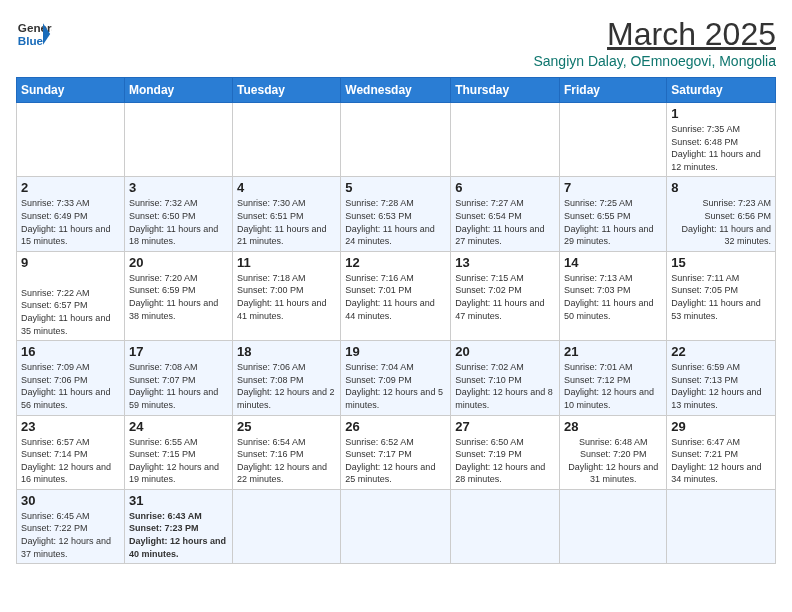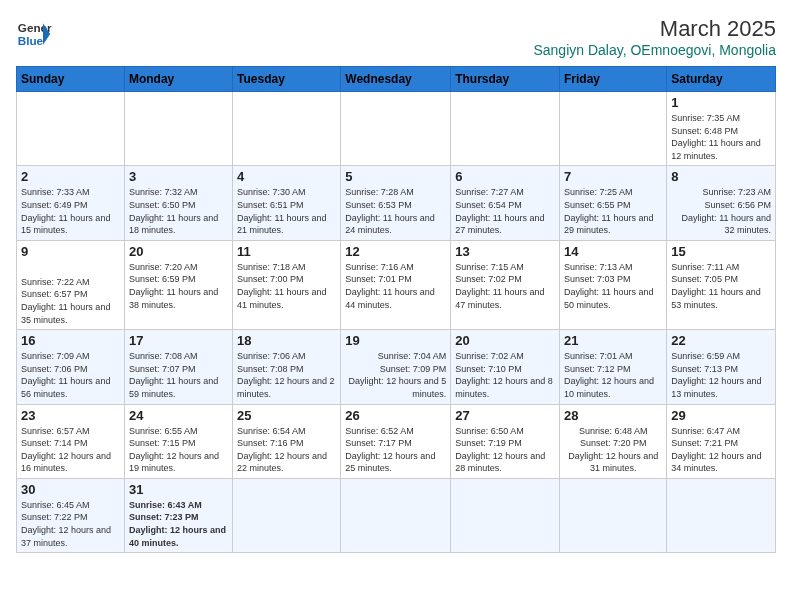--- a/index.html
+++ b/index.html
@@ -22,36 +22,37 @@
       gap: 4px;
     }
     .logo-icon {
       width: 36px;
       height: 36px;
     }
     .title-block {
       text-align: right;
     }
     .month-year {
-      font-size: 22px;
+      font-size: 32px;
       color: #333;
       font-weight: normal;
+      text-decoration: underline;
     }
     .location {
       font-size: 14px;
       color: #0f766e;
     }
     .calendar {
       width: 100%;
       border-collapse: collapse;
       border: 1px solid #ccc;
     }
     .calendar th {
       background: #2a7dd4;
-      color: #000000;
+      color: #ffffff;
       font-size: 12px;
       font-weight: bold;
       padding: 5px 4px;
       text-align: left;
       border: 1px solid #1f6abf;
     }
     .calendar td {
       border: 1px solid #ccc;
       vertical-align: top;
       padding: 3px 4px;
@@ -226,21 +227,21 @@
 Daylight: 11 hours and 59 minutes.</div>
         </td>
         <td>
           <span class="day-num">18</span>
           <div class="day-info" style="white-space: pre-line;">Sunrise: 7:06 AM
 Sunset: 7:08 PM
 Daylight: 12 hours and 2 minutes.</div>
         </td>
         <td>
           <span class="day-num">19</span>
-          <div class="day-info" style="white-space: pre-line; text-align: right;">Sunrise: 7:04 AM
+          <div class="day-info" style="white-space: pre-line;">Sunrise: 7:04 AM
 Sunset: 7:09 PM
 Daylight: 12 hours and 5 minutes.</div>
         </td>
         <td>
           <span class="day-num">20</span>
           <div class="day-info" style="white-space: pre-line;">Sunrise: 7:02 AM
 Sunset: 7:10 PM
 Daylight: 12 hours and 8 minutes.</div>
         </td>
         <td>

